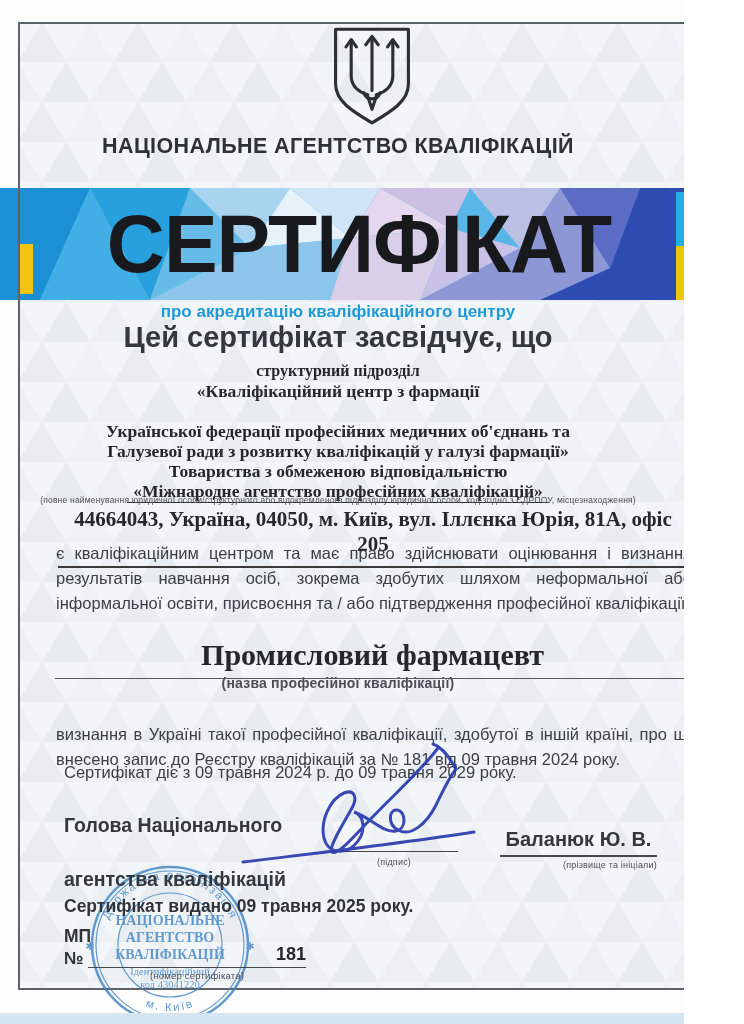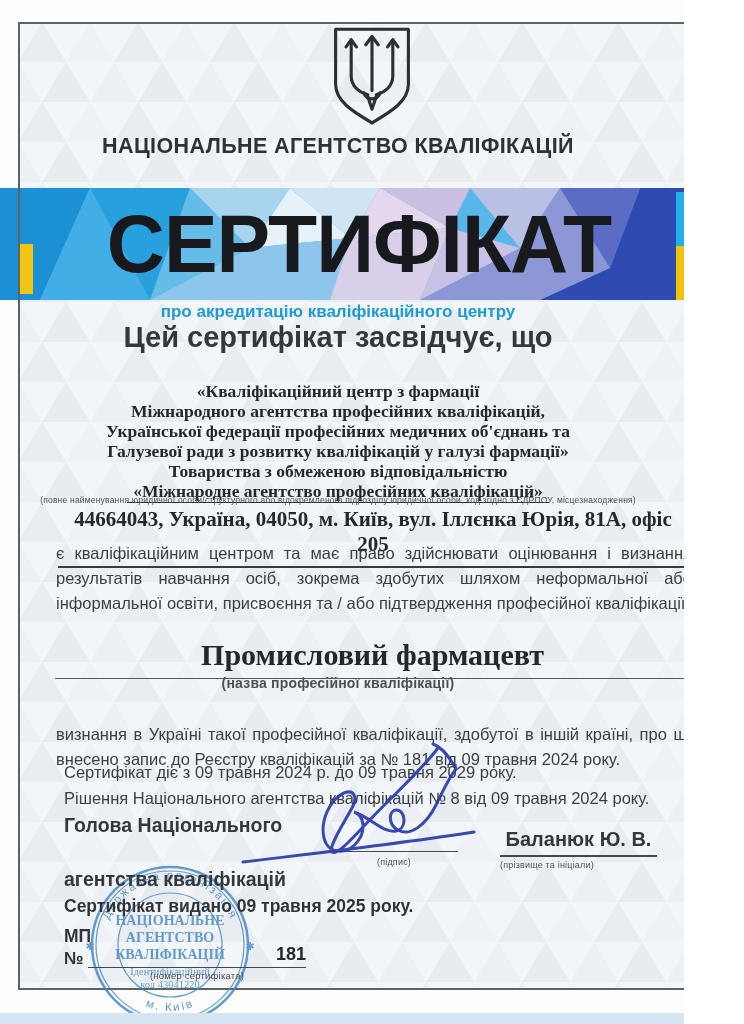--- a/index.html
+++ b/index.html
@@ -42,21 +42,21 @@
     border-bottom:1.5px solid #55595e; padding-bottom:6px; z-index:5;
   }
   .qual-caption { top:675px; font-size:14px; z-index:5;font-weight:bold; }
   .recognition { top:700px; left:56px; width:640px; z-index:5;margin-top:22px; }
   .validity { top:763px; left:64px; font-size:16.5px; color:#3a4046; z-index:5; }
   .decision { top:789px; left:64px; font-size:16.5px; color:#3a4046; z-index:5; }
   .signer-title { left:64px; font-weight:bold; font-size:19.5px; color:#33383e; z-index:5; }
   .sig-line { left:330px; top:851px; width:128px; height:0; border-bottom:1.5px solid #44484e; z-index:5; }
   .sig-caption { left:330px; top:857px; width:128px; text-align:center; z-index:5; }
   .signer-name { left:500px; top:828px; width:157px; text-align:center; font-weight:bold; font-size:20px; color:#33383e; border-bottom:2px solid #44484e; padding-bottom:4px; z-index:5; }
-  .name-caption { left:500px; top:860px; width:157px; text-align:left; z-index:5; }
+  .name-caption { left:500px; top:860px; width:157px; text-align:right; z-index:5; }
   .issued { top:896px; left:64px; font-weight:bold; font-size:17.5px; color:#2f343a; z-index:6; }
   .mp { top:926px; left:64px; font-weight:bold; font-size:17.5px; color:#2f343a; z-index:6; }
   .num-label { top:948px; left:64px; font-weight:bold; font-size:17.5px; color:#2f343a; z-index:6; }
   .num-line { top:944px; left:88px; width:218px; text-align:right; font-weight:bold; font-size:18px; color:#25292e; border-bottom:1.5px solid #44484e; padding-bottom:2px; z-index:6; }
   .num-caption { top:970px; left:88px; width:218px; text-align:center; font-size:9.5px; z-index:6; }
   .stamp-svg { left:70px; top:845px; z-index:4; overflow:visible; }
   .signature-svg { left:288px; top:742px; z-index:7; overflow:visible; }
   .emblem-svg { left:320px; top:24px; z-index:5; }
   .bottom-strip { left:0; bottom:0; width:744px; height:11px; background:#d6e5f2; z-index:8; }
 </style>
@@ -119,40 +119,39 @@
     <path d="M560,0 L640,0 L610,80 Z" fill="#5c6cc4"></path>
     <path d="M640,0 L718,0 L718,112 L540,112 L610,80 Z" fill="#2d4bb0"></path>
     <rect x="20" y="56" width="13" height="50" fill="#f2c513"></rect>
     <rect x="676" y="4" width="14" height="54" fill="#22b0e7"></rect>
     <rect x="676" y="58" width="14" height="54" fill="#eec50a"></rect>
   </svg>
   <div class="abs banner-title">СЕРТИФІКАТ</div>
 
   <div class="abs center subtitle">про акредитацію кваліфікаційного центру</div>
   <div class="abs center statement">Цей сертифікат засвідчує, що</div>
+  <div class="abs center serifb unit-label">структурний підрозділ</div>
 
   <div class="abs center serifb org-line" style="top:381px;">«Кваліфікаційний центр з фармації</div>
-  <div class="abs center serifb org-line" style="top:401px;">Міжнародного агентства професійних кваліфікацій,</div>
   <div class="abs center serifb org-line" style="top:421px;">Української федерації професійних медичних об'єднань та</div>
   <div class="abs center serifb org-line" style="top:441px;">Галузевої ради з розвитку кваліфікацій у галузі фармації»</div>
   <div class="abs center serifb org-line" style="top:461px;">Товариства з обмеженою відповідальністю</div>
   <div class="abs center serifb org-line" style="top:481px;"><span class="org-underline">«Міжнародне агентство професійних кваліфікацій»</span></div>
   <div class="abs center caption org-caption">(повне найменування юридичної особи/структурного або відокремленого підрозділу юридичної особи, код згідно з ЄДРПОУ, місцезнаходження)</div>
 
   <div class="abs serifb address">44664043, Україна, 04050, м. Київ, вул. Іллєнка Юрія, 81А, офіс 205</div>
 
   <div class="abs bodytext rights">є кваліфікаційним центром та має право здійснювати оцінювання і визнання результатів навчання осіб, зокрема здобутих шляхом неформальної або інформальної освіти, присвоєння та / або підтвердження професійної кваліфікації</div>
 
   <div class="abs serifb qualification">Промисловий фармацевт</div>
   <div class="abs center caption qual-caption">(назва професійної кваліфікації)</div>
 
   <div class="abs bodytext recognition">визнання в Україні такої професійної кваліфікації, здобутої в іншій країні, про що внесено запис до Реєстру кваліфікацій за № 181 від 09 травня  2024 року.</div>
 
   <div class="abs validity">Сертифікат діє з 09 травня 2024 р. до 09 травня 2029 року.</div>
-  <div class="abs decision">Рішення Національного агентства кваліфікацій № 8 від 09 травня 2024 року.</div>
 
   <div class="abs signer-title" style="top:814px;">Голова Національного</div>
   <div class="abs signer-title" style="top:868px;">агентства кваліфікацій</div>
   <div class="abs sig-line"></div>
   <div class="abs caption sig-caption">(підпис)</div>
   <div class="abs signer-name">Баланюк Ю. В.</div>
   <div class="abs caption name-caption">(прізвище та ініціали)</div>
 
   <svg class="abs signature-svg" width="200" height="130" viewBox="0 0 200 130">
     <g fill="none" stroke="#2a3aad" stroke-width="3" stroke-linecap="round" opacity="0.92">

